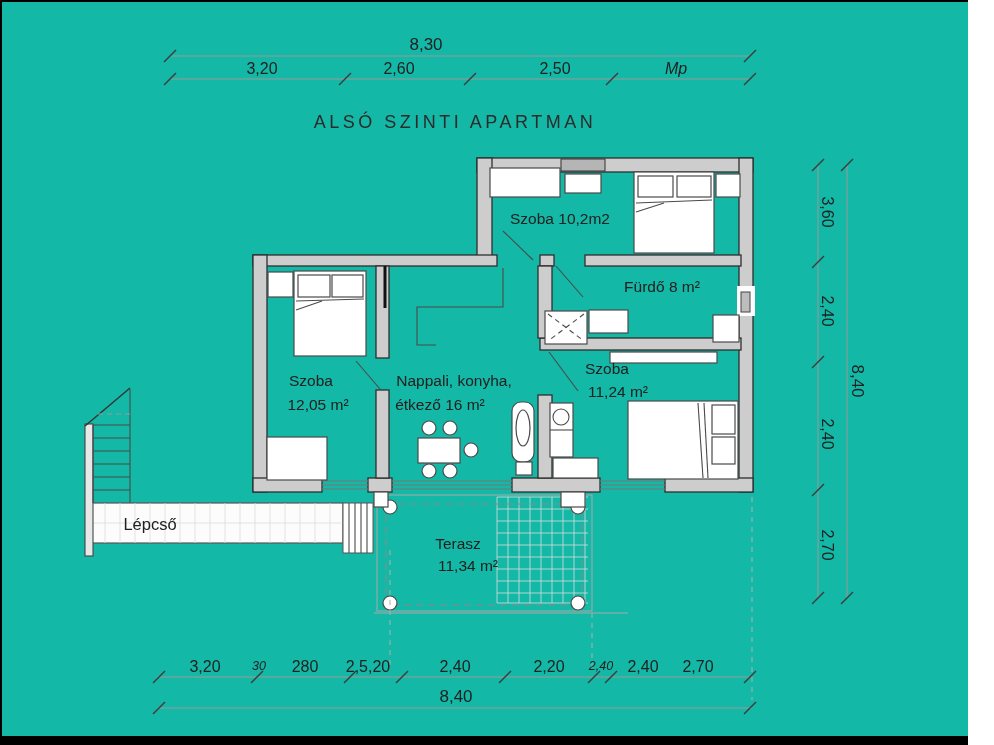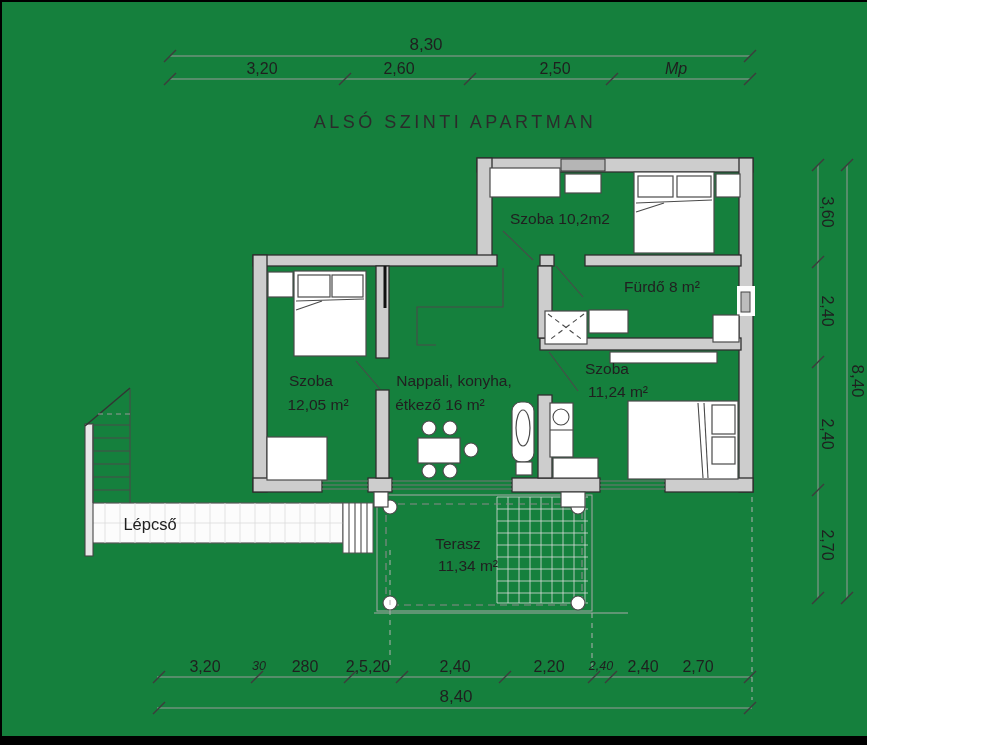--- a/index.html
+++ b/index.html
@@ -1,16 +1,16 @@
 <!DOCTYPE html>
 <html><head>
 <meta charset="utf-8">
 <style>
   html,body{margin:0;padding:0;background:#ffffff;}
-  .page{position:relative;width:867px;height:745px;background:#15803d;overflow:hidden;
+  .page{position:relative;width:968px;height:745px;background:#14b8a6;overflow:hidden;
         font-family:"Liberation Sans",sans-serif;}
   svg{position:absolute;left:0;top:0;}
   svg text{font-family:"Liberation Sans",sans-serif;fill:#222;}
   .title-text{font-size:18px;letter-spacing:3.5px;fill:#2b2b2b;}
   .dim-text{font-size:16px;fill:#1f1f1f;}
   .dim-text-big{font-size:17px;fill:#1f1f1f;}
   .dim-text-small{font-size:12.5px;font-style:italic;fill:#1f1f1f;}
   .dim-text-italic{font-size:16px;font-style:italic;fill:#1f1f1f;}
   .room-label{font-size:15.5px;fill:#202020;}
   .dimline{stroke:#9a9a9a;stroke-width:1;}

